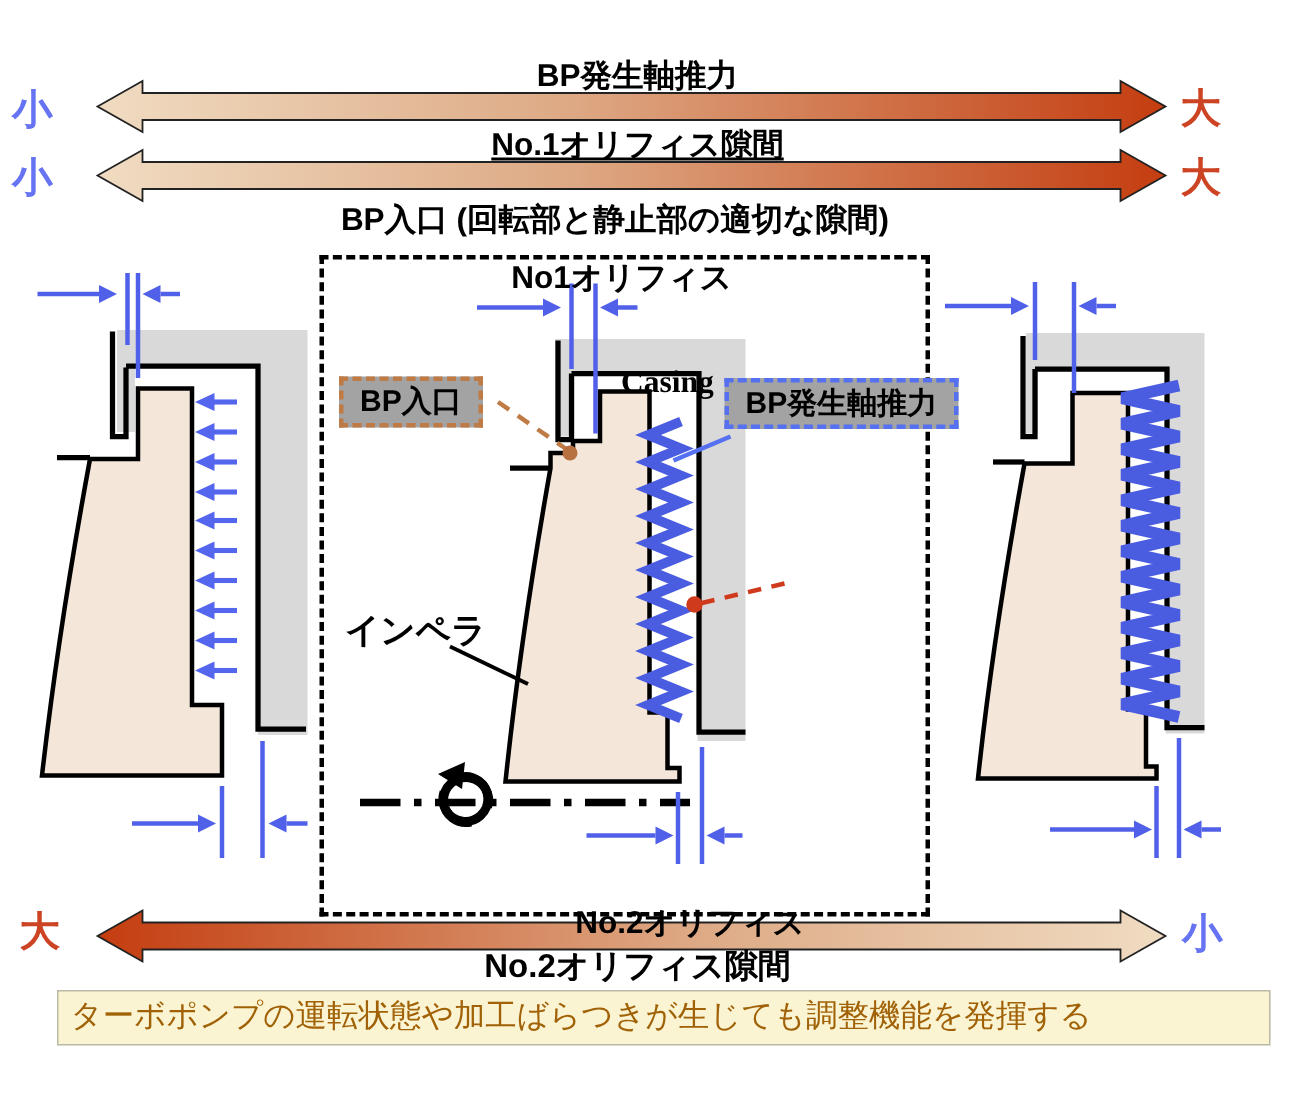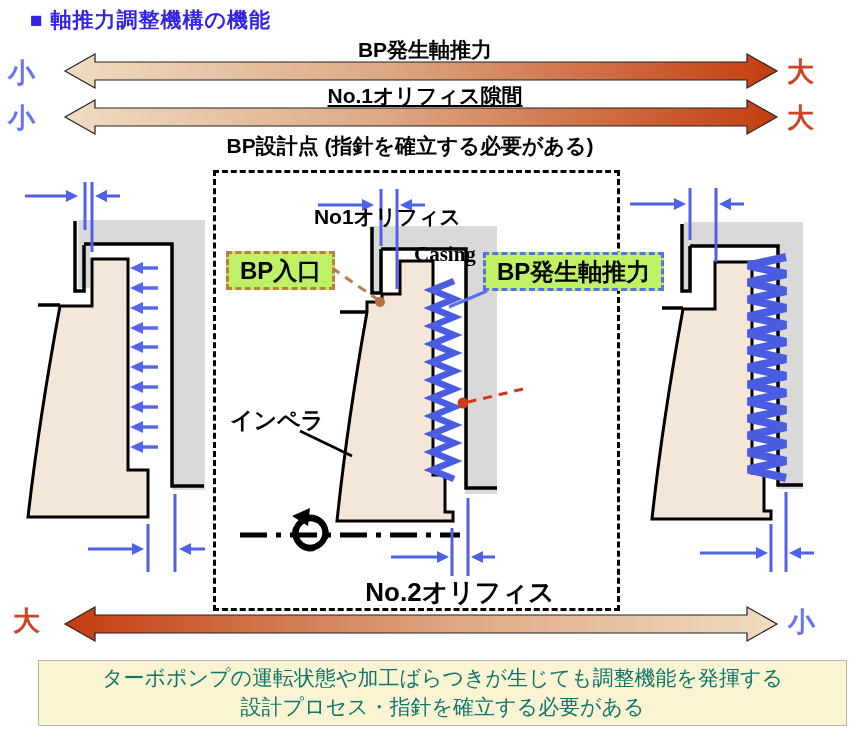--- a/index.html
+++ b/index.html
@@ -10,30 +10,30 @@
   .abs{position:absolute;}
   #bg-svg{position:absolute;left:0;top:0;}
   .page-title{font-size:21px;font-weight:bold;color:#3224e9;letter-spacing:1px;white-space:nowrap;}
   .scale-label{font-size:21px;font-weight:bold;text-align:center;white-space:nowrap;}
   .end-small{font-size:27px;font-weight:bold;color:#6673f2;}
   .end-large{font-size:27px;font-weight:bold;color:#cc4423;}
   .design-point{font-size:21px;font-weight:bold;text-align:center;white-space:nowrap;}
   .main-dashed-box{border:3px dashed #000;}
   .diag-label{font-weight:bold;white-space:nowrap;}
   .tag-box{
-    position:absolute;background:#bef264;font-weight:bold;font-size:24px;
+    position:absolute;background:#a3a3a3;font-weight:bold;font-size:20px;
     padding:1px 11px;white-space:nowrap;line-height:1.3;
   }
   .tag-inlet{border:3px dashed #bf7b45;}
   .tag-thrust{border:3px dashed #5570f0;}
   .tag-chamber{border:3px dashed #cf3a1c;}
   .casing-word{font-family:"Liberation Serif","DejaVu Serif",serif;font-weight:bold;font-size:21px;margin-top:20px;}
   .note-box{
     background:#fbf4d3;border:1px solid #b9b9a6;font-size:21px;line-height:1.38;
-    padding:3px 8px;color:#0f766e;text-align:center;
+    padding:3px 8px;color:#a16207;
   }
 </style>
 </head>
 <body>
 
 <div id="stage">
 
   <svg id="bg-svg" width="859" height="740" viewBox="0 0 859 740">
     <defs>
       <linearGradient id="grad-lr" x1="0" y1="0" x2="1" y2="0">
@@ -189,47 +189,43 @@
             <line x1="801" y1="553" x2="814" y2="553"></line>
           <line x1="771" y1="524" x2="771" y2="572"></line>
             <line x1="786" y1="492" x2="786" y2="572"></line>
         </g>
         <polygon points="768,553 756,547 756,559" stroke="none"></polygon>
         <polygon points="789,553 801,547 801,559" stroke="none"></polygon>
       </g>
     </g>
   </svg>
 
-  <div class="abs page-title" style="left:30px;top:6px;">
-    <span>■</span>
-    <span>軸推力調整機構の機能</span>
-  </div>
 
   <div class="abs scale-label" style="left:295px;top:36px;width:260px;">BP発生軸推力</div>
   <div class="abs end-small" style="left:8px;top:55px;">小</div>
   <div class="abs end-large" style="left:787px;top:54px;">大</div>
 
   <div class="abs scale-label" style="left:280px;top:82px;width:290px;text-decoration:underline;">No.1オリフィス隙間</div>
   <div class="abs end-small" style="left:8px;top:100px;">小</div>
   <div class="abs end-large" style="left:787px;top:100px;">大</div>
 
-  <div class="abs design-point" style="left:150px;top:132px;width:520px;">BP設計点 (指針を確立する必要がある)</div>
+  <div class="abs design-point" style="left:150px;top:132px;width:520px;">BP入口 (回転部と静止部の適切な隙間)</div>
 
   <div class="abs main-dashed-box" style="left:213px;top:170px;width:401px;height:435px;"></div>
 
-  <div class="abs diag-label" style="left:300px;top:171px;width:175px;text-align:center;font-size:21px;margin-top:32px;">No1オリフィス</div>
+  <div class="abs diag-label" style="left:313px;top:171px;width:175px;text-align:right;font-size:21px;">No1オリフィス</div>
   <div class="abs casing-word" style="left:414px;top:222px;">Casing</div>
 
   <div class="tag-box tag-inlet" style="left:226px;top:251px;">BP入口</div>
   <div class="tag-box tag-thrust" style="left:483px;top:252px;">BP発生軸推力</div>
 
   <div class="abs diag-label" style="left:230px;top:405px;font-size:23px;">インペラ</div>
-  <div class="abs diag-label" style="left:355px;top:575px;width:210px;text-align:center;font-size:26px;">No.2オリフィス</div>
+  <div class="abs diag-label" style="left:355px;top:601px;width:210px;text-align:center;font-size:21px;">No.2オリフィス</div>
 
   <div class="abs end-large" style="left:13px;top:603px;">大</div>
   <div class="abs end-small" style="left:788px;top:604px;">小</div>
+  <div class="abs scale-label" style="left:280px;top:629px;width:290px;font-size:22px;">No.2オリフィス隙間</div>
 
   <div class="abs note-box" style="left:38px;top:660px;width:791px;">
     <div>ターボポンプの運転状態や加工ばらつきが生じても調整機能を発揮する</div>
-    <div>設計プロセス・指針を確立する必要がある</div>
   </div>
 
 </div>
 
 </body></html>

